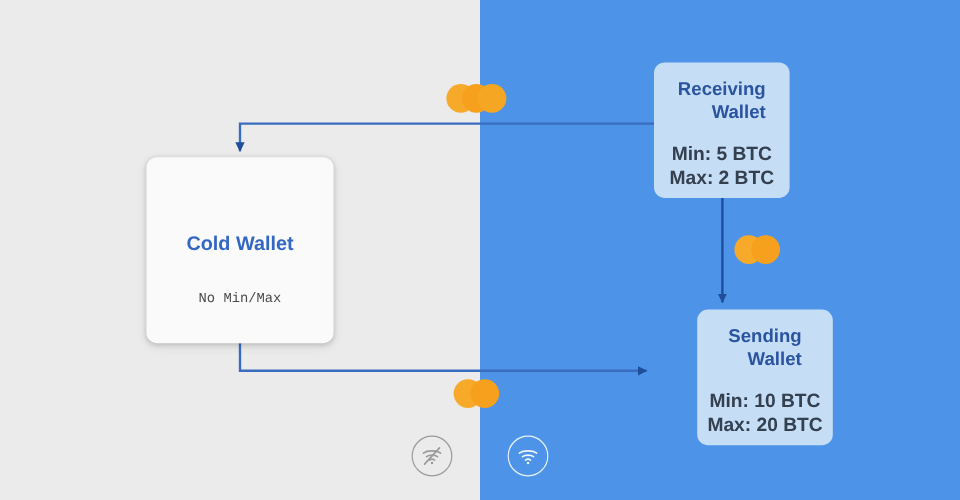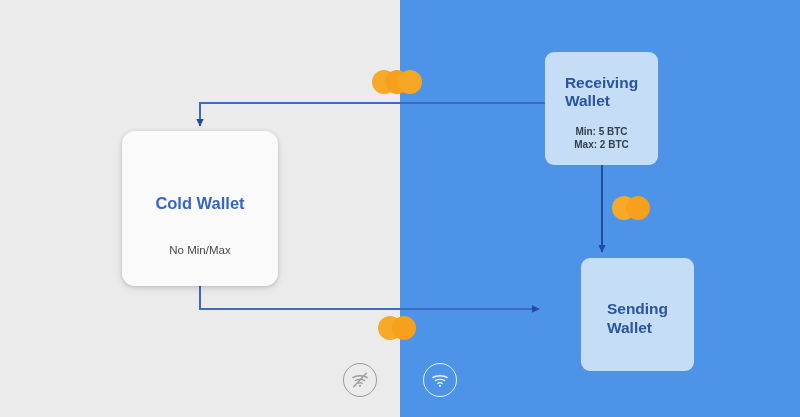--- a/index.html
+++ b/index.html
@@ -43,57 +43,57 @@
     display: flex;
     flex-direction: column;
     align-items: center;
     justify-content: center;
   }
   .card-cold {
     left: 122px; top: 131px;
     width: 156px; height: 155px;
     background: #fafafa;
     box-shadow: 0 1px 4px rgba(0,0,0,0.16), 0 3px 10px rgba(0,0,0,0.07);
-    border-radius: 13px;
   }
   .card-blue {
     width: 113px; height: 113px;
     background: #c5ddf5;
     border-radius: 9px;
   }
   .card-receiving { left: 545px; top: 52px; }
   .card-sending   { left: 545px; top: 258px; margin-left: 36px; }
 
   .card-title {
     color: #2c5aa8;
     font-weight: bold;
-    text-align: left;
+    text-align: right;
     line-height: 1.18;
   }
   .card-cold .card-title {
     font-size: 16.5px;
     color: #3367c4;
     margin-top: 34px;
   }
   .card-blue .card-title {
     font-size: 15.5px;
     color: #2b54a0;
     margin-top: 8px;
   }
   .card-sub {
     text-align: center;
     line-height: 1.25;
   }
   .card-cold .card-sub {
     font-size: 11.5px;
     color: #4a4a4a;
     margin-top: 30px;
+    font-family: Liberation Mono, monospace;
   }
   .card-blue .card-sub {
-    font-size: 10px;
+    font-size: 16px;
     color: #34404f;
     margin-top: 16px;
     font-weight: bold;
   }
   .card-sub span { display: block; }
 
   
   .coins {
     position: absolute;
     height: 24px;
@@ -164,20 +164,24 @@
     <div class="card-sub">
       <span>Min: 5 BTC</span>
       <span>Max: 2 BTC</span>
     </div>
   </div>
 
   <div class="card card-blue card-sending">
     <div class="card-title">
       <span>Sending</span><br>
       <span>Wallet</span>
+    </div>
+    <div class="card-sub">
+      <span>Min: 10 BTC</span>
+      <span>Max: 20 BTC</span>
     </div>
   </div>
 
   <div class="coins" style="left:372px; top:70px; width:52px;">
     <div class="coin c1" style="left:0px;"></div>
     <div class="coin c2" style="left:13px;"></div>
     <div class="coin c3" style="left:26px;"></div>
   </div>
 
   <div class="coins" style="left:612px; top:196px; width:40px;">

